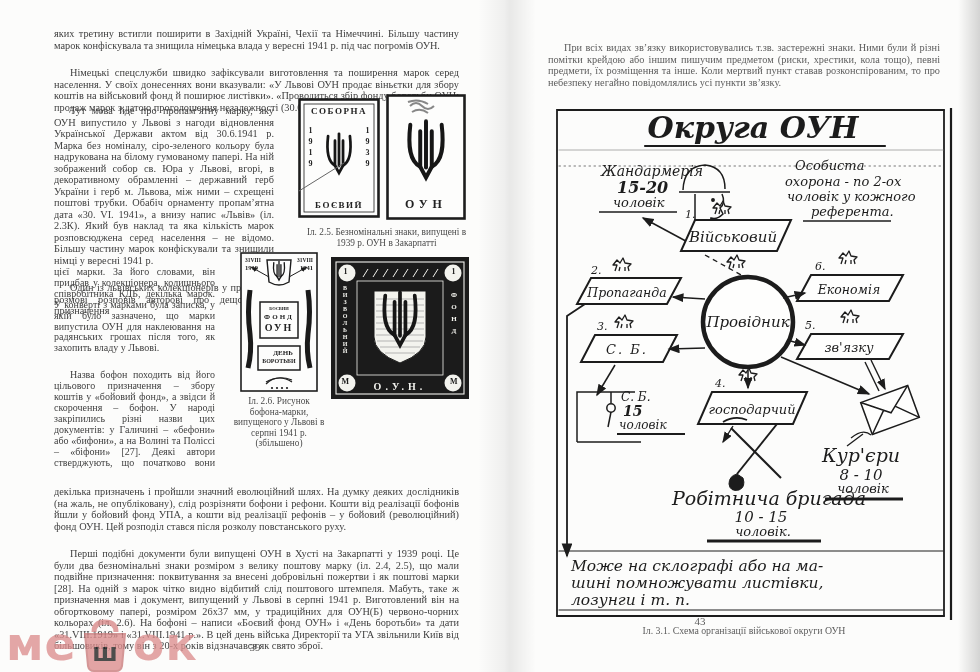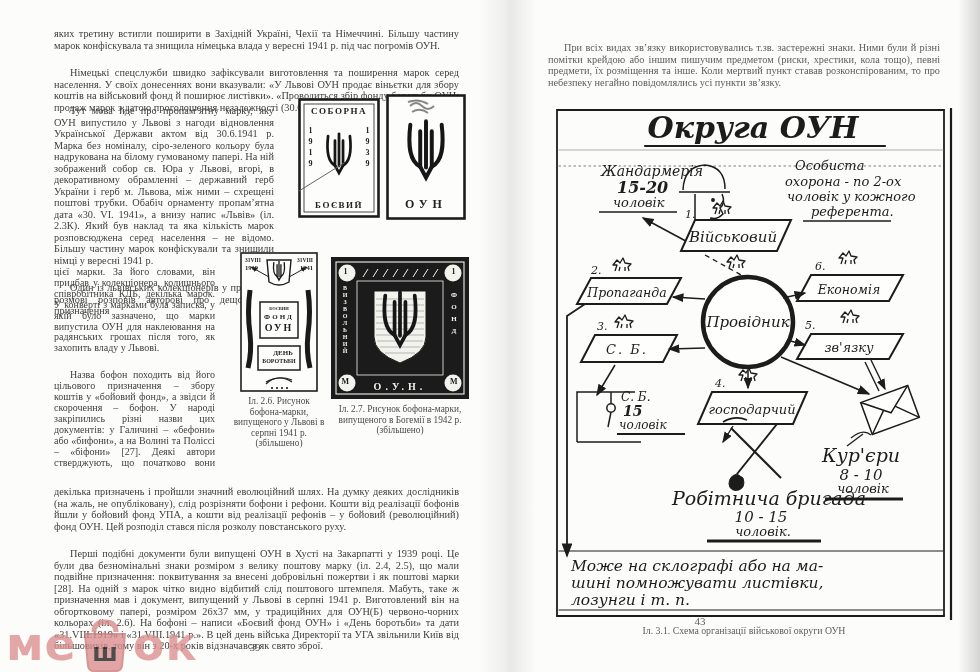--- a/index.html
+++ b/index.html
@@ -90,20 +90,21 @@
         <g stroke="#3a3a3a" stroke-width="2" fill="none" opacity="0.6">
           <path d="M24,12 q6,-6 12,0 q6,6 12,0"></path>
           <path d="M26,18 q8,-5 16,1"></path>
           <path d="M22,8 q10,-4 20,2"></path>
         </g>
         <use href="#tryzub" transform="translate(40,62) scale(1.65)"></use>
       </svg>
       <span class="stamp-label" style="left:0;right:0;bottom:8px;text-align:center;font-size:12px;letter-spacing:5px;">ОУН</span>
     </div>
   </div>
+  <div class="caption" style="margin-top:7px;">Іл. 2.5. Безномінальні знаки, випущені в 1939 р. ОУН в Закарпатті</div>
 </div>
 
 <div class="abs" style="left:231px;top:252px;width:96px;">
   <div class="stampwrap" style="width:78px;height:140px;margin:0 auto;">
     <svg width="78" height="140" viewBox="0 0 78 140">
       <defs>
         <marker id="ah2" markerWidth="8" markerHeight="8" refX="6" refY="2.5" orient="auto">
             <path d="M0,0 L6,2.5 L0,5 z" fill="#1d1d1d"></path>
           </marker>
       </defs>
@@ -171,21 +172,20 @@
       </g>
     </svg>
     <span class="stamp-label" style="left:12.5px;top:10px;font-size:8px;color:#1b1b1b;">1</span>
     <span class="stamp-label" style="right:13.5px;top:10px;font-size:8px;color:#1b1b1b;">1</span>
     <span class="stamp-label" style="left:10.5px;top:120px;font-size:8px;color:#1b1b1b;">М</span>
     <span class="stamp-label" style="right:11.5px;top:120px;font-size:8px;color:#1b1b1b;">М</span>
     <span class="stamp-label vert" style="left:11px;top:28px;height:90px;font-size:6px;color:#f3f3ee;letter-spacing:1px;">ВИЗВОЛЬНИЙ</span>
     <span class="stamp-label vert" style="right:11px;top:34px;height:80px;font-size:7px;color:#f3f3ee;letter-spacing:4px;">ФОНД</span>
     <span class="stamp-label" style="left:0;right:0;bottom:7px;text-align:center;font-size:10px;color:#f3f3ee;letter-spacing:4px;">О.У.Н.</span>
   </div>
-  <div class="caption" style="margin-top:5px;">Іл. 2.7. Рисунок бофона-марки, випущеного в Богемії в 1942 р. (збільшено)</div>
 </div>
 
 <div class="abs pagenum" style="left:200px;top:641px;width:110px;">39</div>
 
 <div class="abs bodytext blurred" style="left:532px;top:26px;width:424px;">
   <p class="ind">При всіх видах зв’язку використовувались т.зв. застережні знаки. Ними були й різні помітки крейдою або іншим пишучим предметом (риски, хрестики, кола тощо), певні предмети, їх розміщення та інше. Коли мертвий пункт ставав розконспірованим, то про небезпеку негайно повідомлялись усі пункти зв’язку.</p>
 </div>
 
 <div class="abs" style="left:555px;top:108px;width:400px;height:512px;">
 <svg width="400" height="512" viewBox="0 0 400 512">

